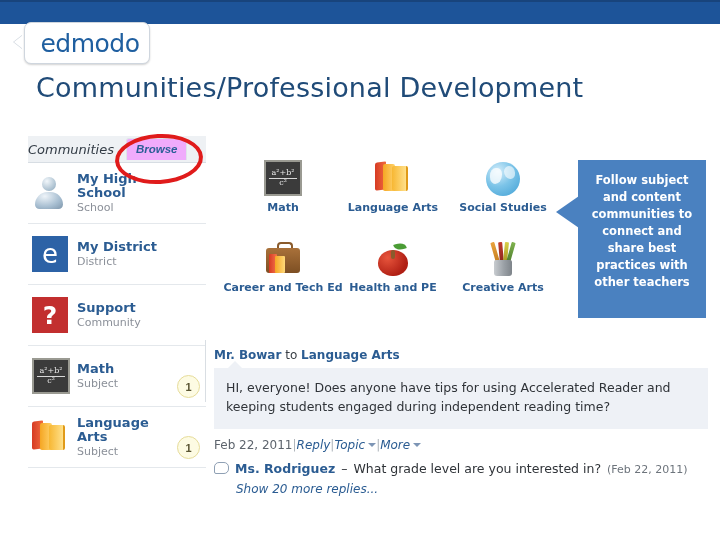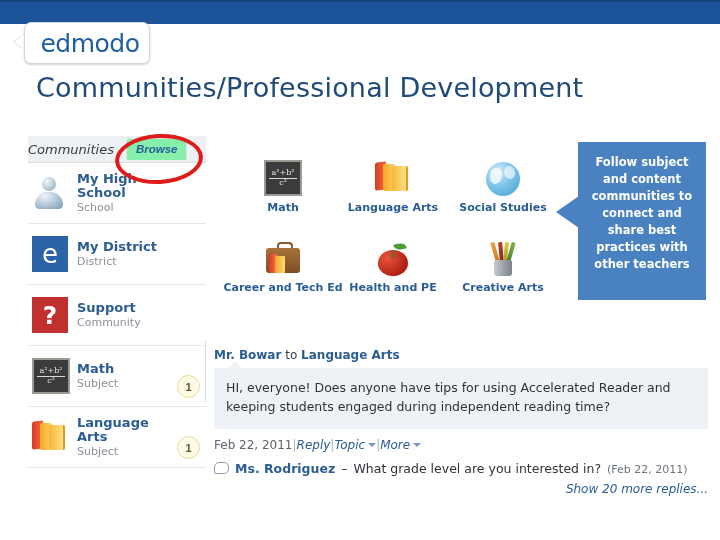--- a/index.html
+++ b/index.html
@@ -46,21 +46,21 @@
   }
   #sidebar-head{
     height:26px;background:#eef1f4;border-bottom:1px solid #d7dde3;
     display:flex;align-items:center;padding-left:0;gap:12px;font-style:italic;
   }
   #sidebar-head .sb-title{
     font-size:13px;color:#333c46;font-family:"DejaVu Sans",sans-serif;
   }
   #sidebar-head .sb-tab{
     font-size:11.5px;color:#2a5e96;font-weight:bold;
-    background:#86efac;border:1px solid #dfe4ea;border-bottom:none;
+    background:#f0abfc;border:1px solid #dfe4ea;border-bottom:none;
     padding:4px 9px 5px;border-radius:3px 3px 0 0;
   }
   .sb-item{
     display:flex;align-items:center;gap:9px;
     height:60px;border-bottom:1px solid #e4e8ec;position:relative;
     padding-left:4px;
   }
   .sb-ico{width:36px;height:36px;flex:0 0 36px;position:relative;}
   .sb-txt{line-height:1.12;}
   .sb-name{font-size:13px;color:#2b5c92;font-weight:bold;
@@ -190,21 +190,21 @@
   .art-cup .p2{left:13px;background:linear-gradient(180deg,#c0392b,#8e2a20);transform:rotate(-5deg);}
   .art-cup .p3{left:18px;background:linear-gradient(180deg,#d9cf4a,#a79a22);transform:rotate(6deg);}
   .art-cup .p4{left:23px;background:linear-gradient(180deg,#7fb24e,#4f7f2e);transform:rotate(16deg);}
   .art-cup .cup{
     position:absolute;left:8px;bottom:0;width:18px;height:16px;border-radius:2px 2px 3px 3px;
     background:linear-gradient(90deg,#c8ccd0,#9aa0a6 55%,#7e848a);
   }
 
   
   #callout{
-    position:absolute;left:578px;top:142px;width:128px;height:158px;
+    position:absolute;left:578px;top:160px;width:128px;height:158px;
     background:#4a81c0;
   }
   #callout-text{
     color:#ffffff;font-size:11.5px;line-height:1.48;text-align:center;
     padding:12px 9px 0;font-family:"DejaVu Sans",sans-serif;font-weight:bold;
   }
   #callout-arrow{
     position:absolute;left:556px;top:196px;width:0;height:0;
     border-top:16px solid transparent;border-bottom:16px solid transparent;
     border-right:23px solid #4a81c0;
@@ -256,21 +256,20 @@
   }
   #reply-row .bubble-icon{
     width:13px;height:10px;border:1.5px solid #8fa0b4;border-radius:5px 5px 5px 2px;
     display:inline-block;position:relative;top:1px;flex:0 0 13px;
   }
   #reply-row .rep-author{color:#2b5c92;font-weight:bold;}
   #reply-row .rep-date{color:#6d747c;font-size:11px;}
   #show-more{
     margin-top:6px;margin-left:22px;font-size:12px;font-style:italic;color:#2b5c92;
     font-family:"DejaVu Sans",sans-serif;
-    text-align:right;
   }
 </style>
 </head>
 <body>
 
 <div id="header-bar"></div>
 <div id="logo-chevron"></div>
 <div id="logo-badge">
   <span class="logo-text">edmodo</span>
 </div>

